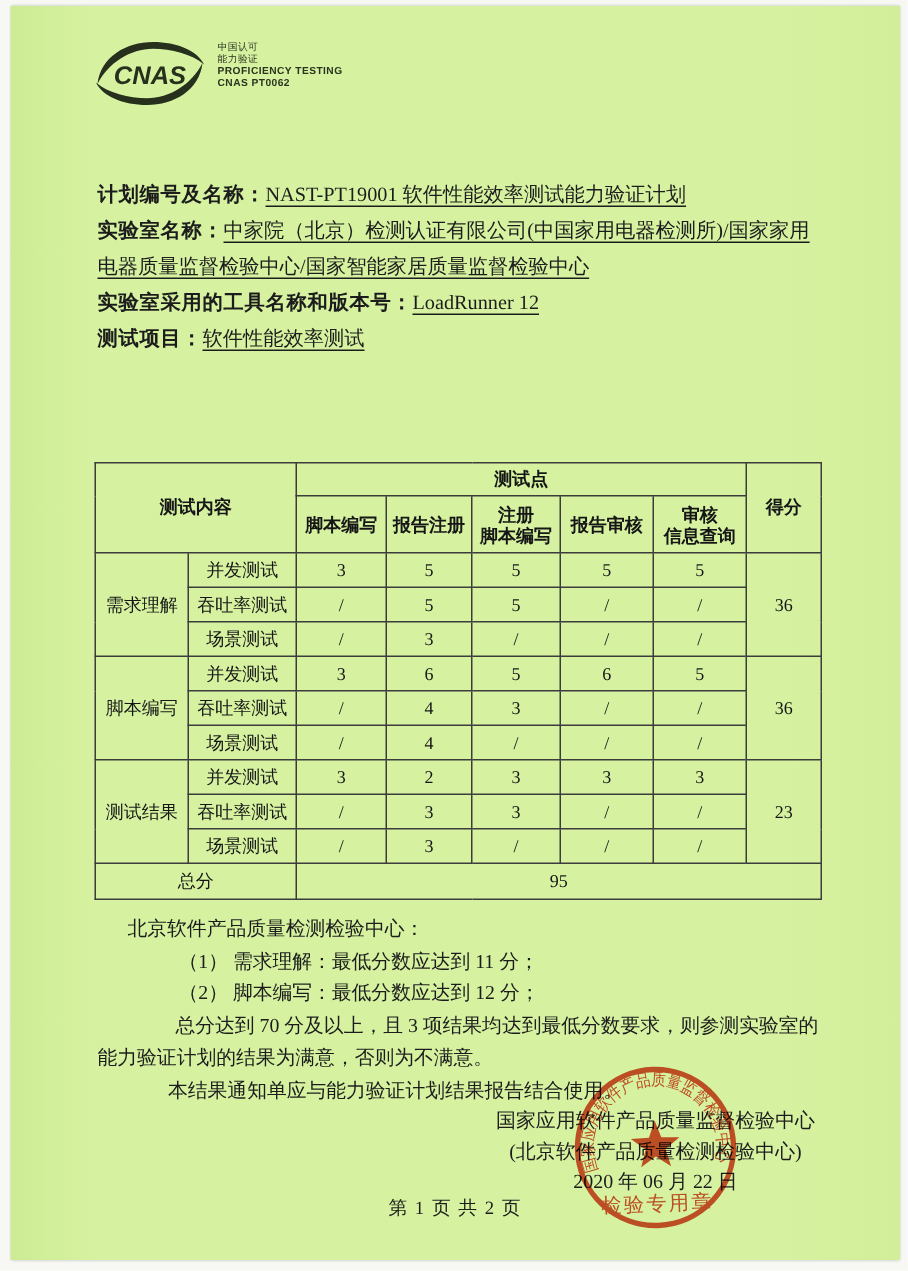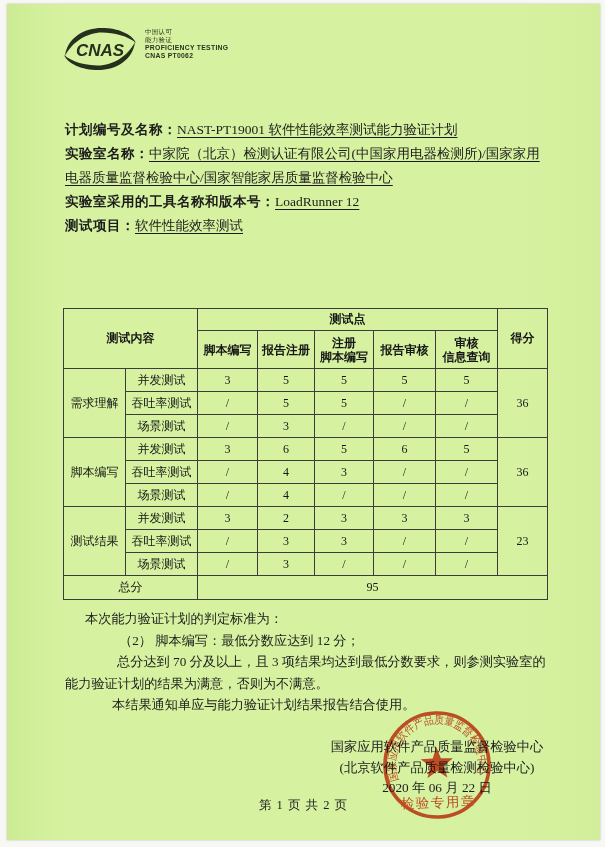--- a/index.html
+++ b/index.html
@@ -206,21 +206,22 @@
       </tbody>
     <tfoot>
       <tr class="total-row">
         <td colspan="2">总分</td>
         <td colspan="6">95</td>
       </tr>
     </tfoot>
   </table>
 
   <div class="criteria">
-    <p class="c-intro">本次能力验证计划的判定标准为：</p>
+    <p class="c-intro">北京软件产品质量检测检验中心：</p>
+    <p class="c-item">（1） 需求理解：最低分数应达到 11 分；</p>
     <p class="c-item">（2） 脚本编写：最低分数应达到 12 分；</p>
     <p class="c-summary">总分达到 70 分及以上，且 3 项结果均达到最低分数要求，则参测实验室的能力验证计划的结果为满意，否则为不满意。</p>
     <p class="c-note">本结果通知单应与能力验证计划结果报告结合使用。</p>
   </div>
 
   <div class="signature">
     <div>国家应用软件产品质量监督检验中心</div>
     <div>(北京软件产品质量检测检验中心)</div>
     <div>2020 年 06 月 22 日</div>
   </div>

